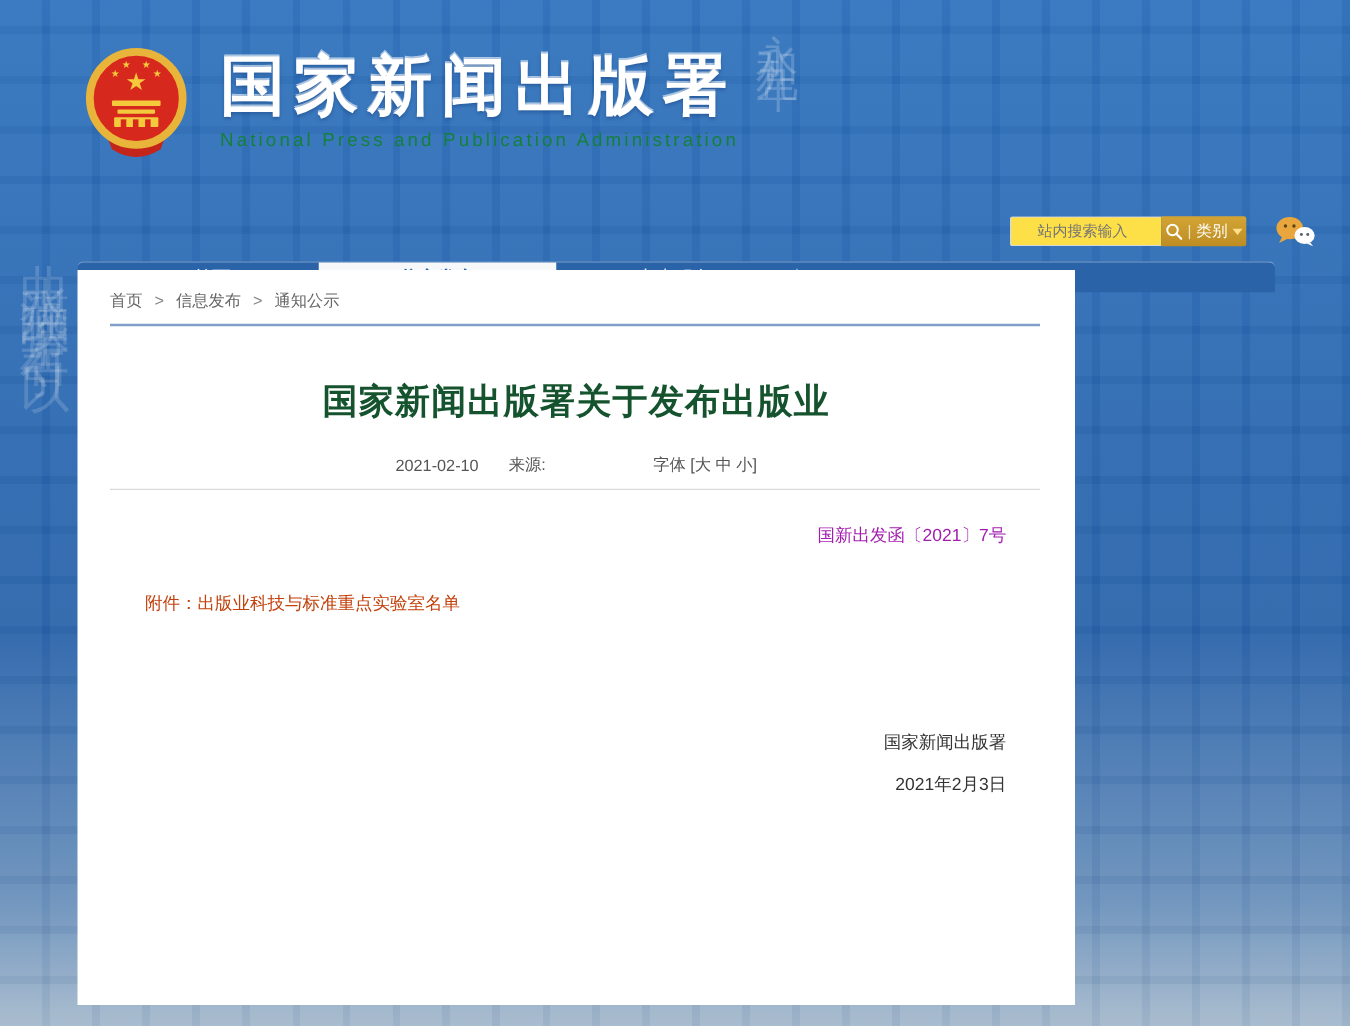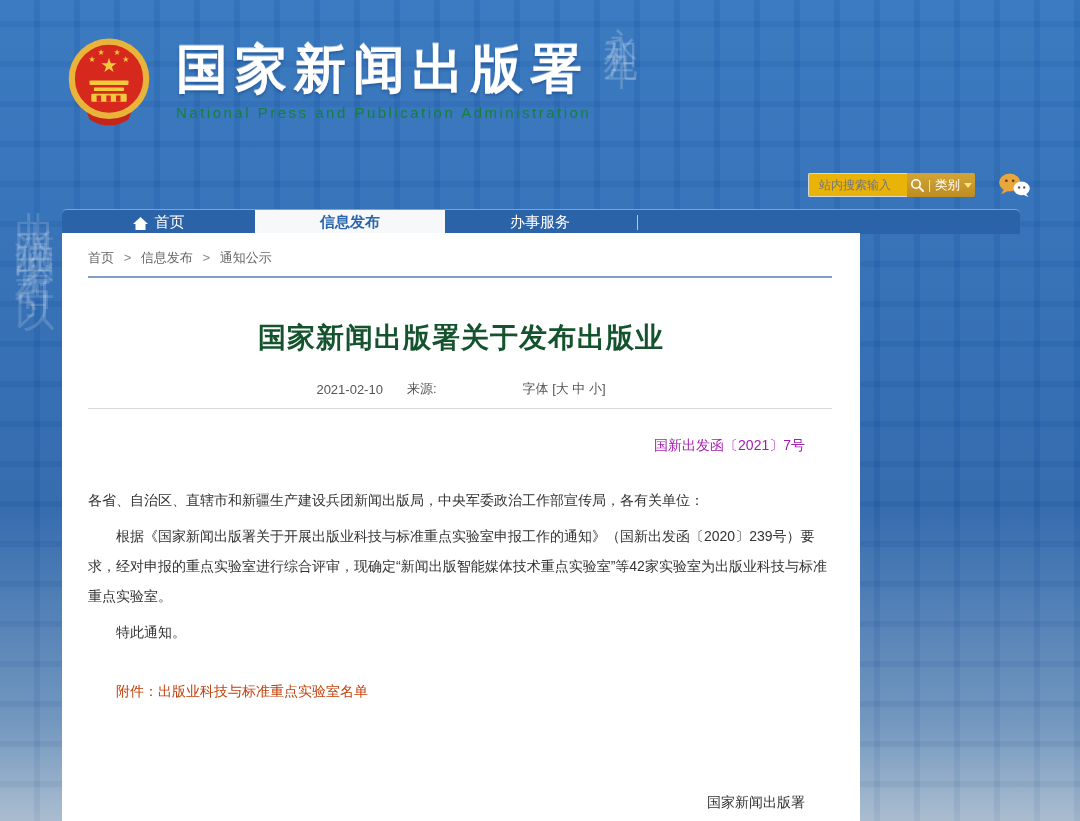--- a/index.html
+++ b/index.html
@@ -31,22 +31,22 @@
   .header-titles{margin-left:22px;padding-top:2px;}
   .site-title{
     margin:0;font-size:52px;line-height:58px;font-weight:bold;letter-spacing:7px;
     color:#ffffff;text-shadow:0 2px 3px rgba(20,60,120,.45), 0 -1px 0 rgba(255,255,255,.6);
   }
   .site-subtitle{margin-top:6px;font-size:15px;letter-spacing:2.5px;color:#15803d;}
 
   
   .search-row{position:absolute;top:172px;left:808px;display:flex;align-items:center;}
   .search-input{
-    width:78px;height:20px;border:1px solid #d8d8d8;border-right:none;background:#eab308;
-    font-size:12px;color:#555;padding:1px 10px;outline:none;border-radius:2px 0 0 2px;
+    width:78px;height:20px;border:1px solid #d8d8d8;border-right:none;background:#fde047;
+    font-size:12px;color:#555;padding:1px 21px;outline:none;border-radius:2px 0 0 2px;
   }
   .search-gold{
     height:24px;width:68px;background:linear-gradient(180deg,#d3a435,#bd8d22);
     display:flex;align-items:center;justify-content:center;gap:4px;border-radius:0 2px 2px 0;cursor:pointer;
   }
   .mag{width:14px;height:14px;display:inline-block;}
   .gold-div{color:rgba(255,255,255,.75);font-size:12px;line-height:1;}
   .cat-label{color:#fff;font-size:12.5px;}
   .caret{width:0;height:0;border-left:4px solid transparent;border-right:4px solid transparent;border-top:5px solid #ffe08a;display:inline-block;}
   .wechat{margin-left:22px;width:34px;height:26px;cursor:pointer;}
@@ -59,21 +59,21 @@
   }
   .nav-item{display:flex;align-items:center;justify-content:center;color:#fff;font-size:15px;cursor:pointer;gap:7px;}
   .nav-home{width:193px;}
   .nav-tab{width:190px;}
   .nav-tab.active{background:#f7f8fa;color:#2a66ae;font-weight:bold;}
   .nav-sep{width:1px;height:15px;background:rgba(255,255,255,.65);align-self:center;margin-left:2px;}
   .home-ico{width:15px;height:13px;display:inline-block;}
 
   
   .panel{
-    position:absolute;left:62px;top:233px;width:798px;height:588px;background:#ffffff;
+    position:absolute;left:62px;top:216px;width:798px;height:588px;background:#ffffff;
   }
   .breadcrumb{margin:16px 28px 0 26px;font-size:13px;color:#666;}
   .breadcrumb .bc-link{cursor:pointer;}
   .breadcrumb .bc-sep{margin:0 6px;color:#888;}
   .bc-rule{margin:9px 28px 0 26px;height:2px;background:#7f9fc9;}
 
   .article-title{margin:40px 40px 0;text-align:center;color:#14532d;font-size:28px;line-height:40px;font-weight:bold;letter-spacing:1px;}
   .meta-row{margin-top:22px;display:flex;justify-content:center;align-items:center;font-size:13px;color:#555;}
   .meta-date{margin-right:24px;}
   .meta-source{margin-right:86px;}
@@ -180,25 +180,20 @@
 
   <div class="meta-row">
     <span class="meta-date">2021-02-10</span>
     <span class="meta-source">来源:</span>
     <span class="meta-font">字体 [大 中 小]</span>
   </div>
   <div class="meta-rule"></div>
 
   <div class="doc-number">国新出发函〔2021〕7号</div>
 
-  <div class="article-body">
-    <p class="para">各省、自治区、直辖市和新疆生产建设兵团新闻出版局，中央军委政治工作部宣传局，各有关单位：</p>
-    <p class="para indent">根据《国家新闻出版署关于开展出版业科技与标准重点实验室申报工作的通知》（国新出发函〔2020〕239号）要求，经对申报的重点实验室进行综合评审，现确定“新闻出版智能媒体技术重点实验室”等42家实验室为出版业科技与标准重点实验室。</p>
-    <p class="para indent">特此通知。</p>
-  </div>
 
   <div class="attachment">附件：出版业科技与标准重点实验室名单</div>
 
   <div class="sign-block">
     <div>国家新闻出版署</div>
     <div>2021年2月3日</div>
   </div>
 </main>
 
 </body></html>

